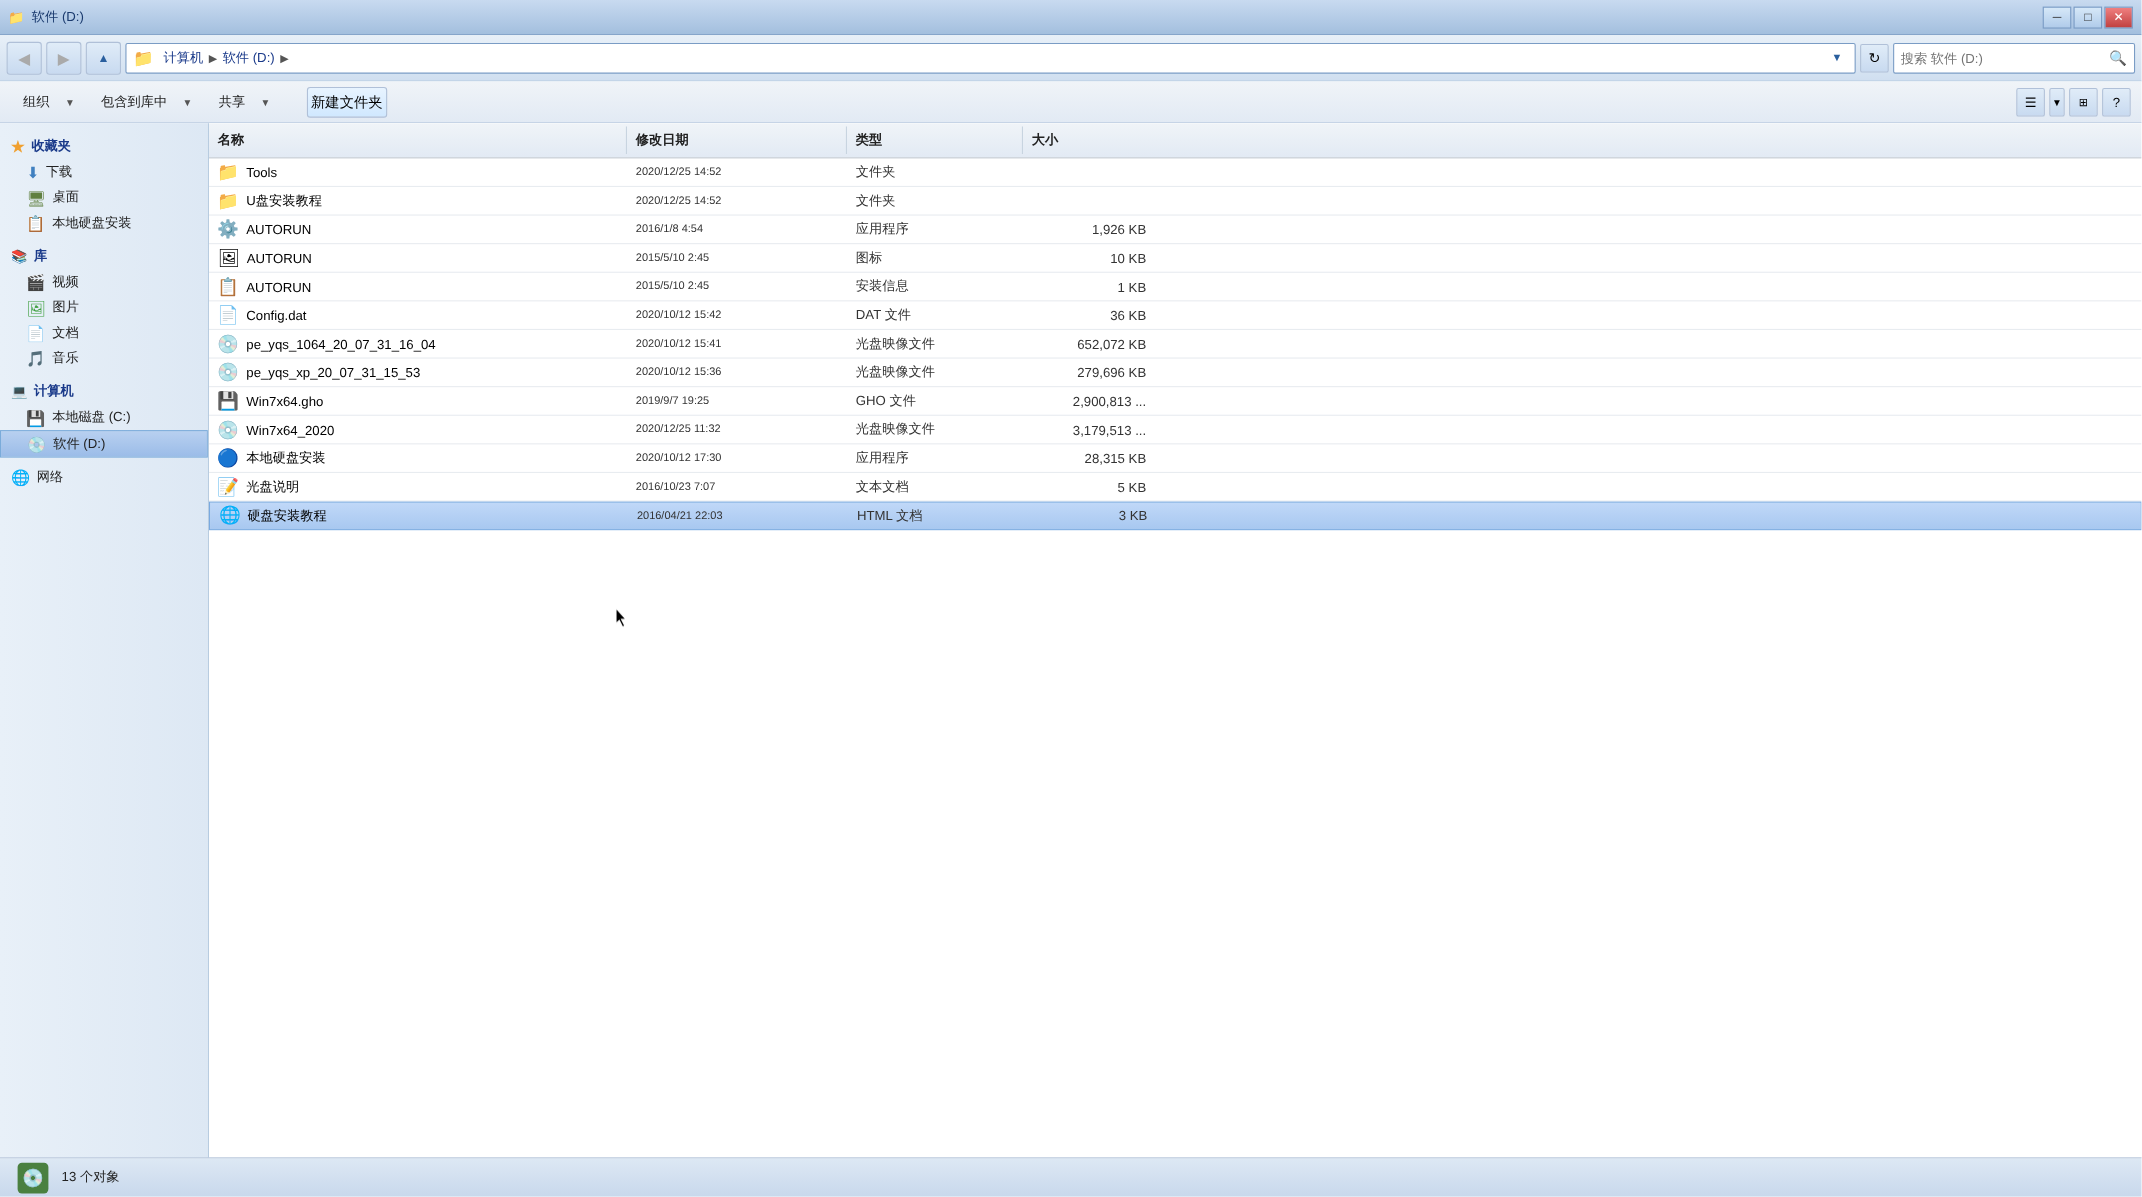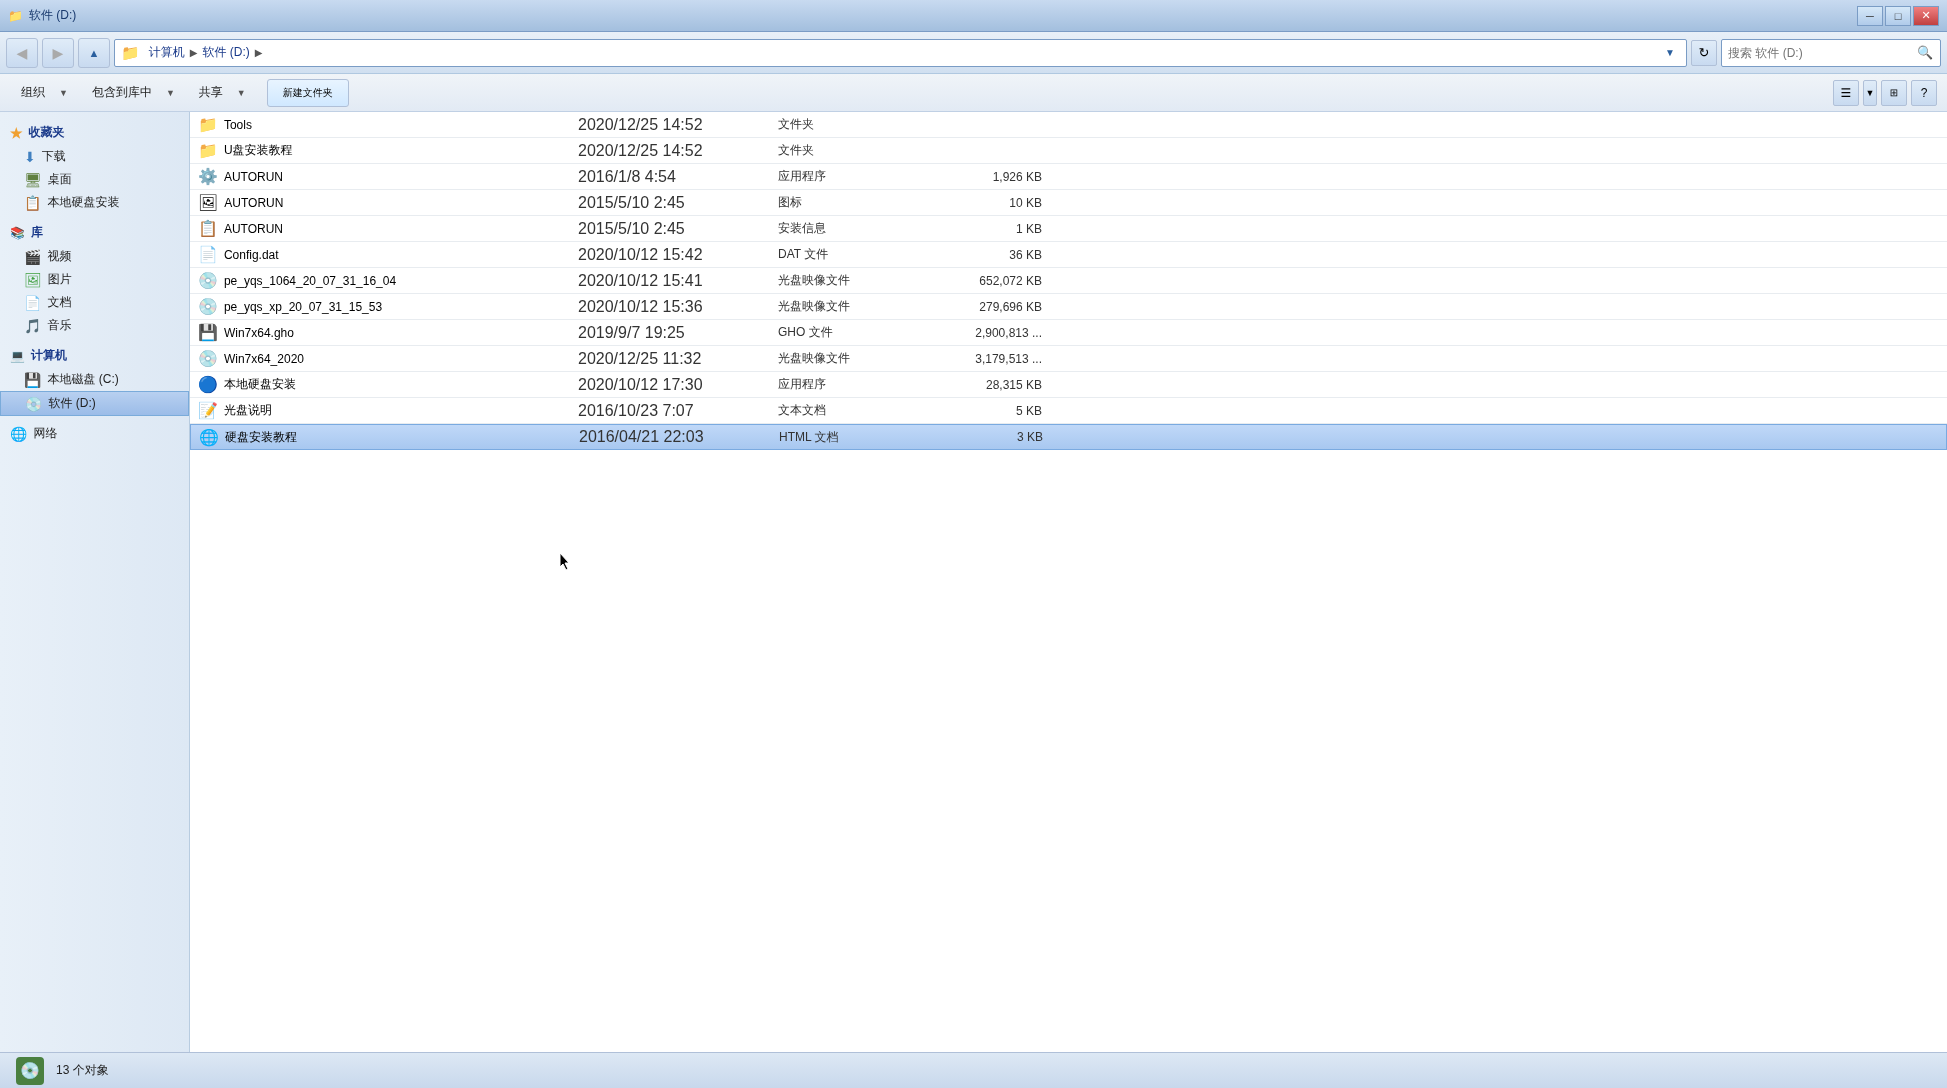--- a/index.html
+++ b/index.html
@@ -151,27 +151,27 @@
       color: #222;
       display: flex;
       align-items: center;
       gap: 14px;
       border-radius: 3px;
     }
     .action-btn .dropdown-arrow { font-size: 9px; color: #555; }
 
     .new-folder-btn {
       height: 28px;
-      padding: 0 15px;
+      padding: 0 3px;
       border: 1px solid #b0c0d8;
       background: linear-gradient(to bottom, #e8f4ff, #d0e8ff);
       cursor: pointer;
-      font-size: 10px;
+      font-size: 13px;
       border-radius: 3px;
-      margin-left: 8px;
+      margin-left: 20px;
     }
 
     .actionbar-right {
       margin-left: auto;
       display: flex;
       align-items: center;
       gap: 4px;
     }
     .view-btn {
       width: 26px;
@@ -280,21 +280,21 @@
     }
 
     .file-name-cell {
       display: flex;
       align-items: center;
       gap: 6px;
       padding: 0 8px;
       font-size: 12px;
     }
     .file-icon { font-size: 16px; flex-shrink: 0; }
-    .file-date { padding: 0 8px; font-size: 16px; color: #333; }
+    .file-date { padding: 0 8px; font-size: 10px; color: #333; }
     .file-type { padding: 0 8px; font-size: 12px; color: #333; }
     .file-size { padding: 0 8px; font-size: 12px; color: #333; text-align: right; }
 
     
     .statusbar {
       height: 36px;
       background: linear-gradient(to bottom, #dde8f4, #c8d8ec);
       border-top: 1px solid #b0c0d8;
       display: flex;
       align-items: center;
@@ -439,20 +439,26 @@
       <div class="sidebar-item" style="padding-left:10px;">
         <span class="item-icon icon-network">🌐</span>
         <span>网络</span>
       </div>
     </div>
 
   </div>
 
   <div class="file-area">
 
+    <div class="col-headers">
+      <div class="col-header">名称</div>
+      <div class="col-header">修改日期</div>
+      <div class="col-header">类型</div>
+      <div class="col-header">大小</div>
+    </div>
 
     <div id="file-list">
         <div class="file-row">
     <div class="file-name-cell">
       <span class="file-icon">📁</span>
       <span>Tools</span>
     </div>
     <div class="file-date">2020/12/25 14:52</div>
     <div class="file-type">文件夹</div>
     <div class="file-size"></div>

